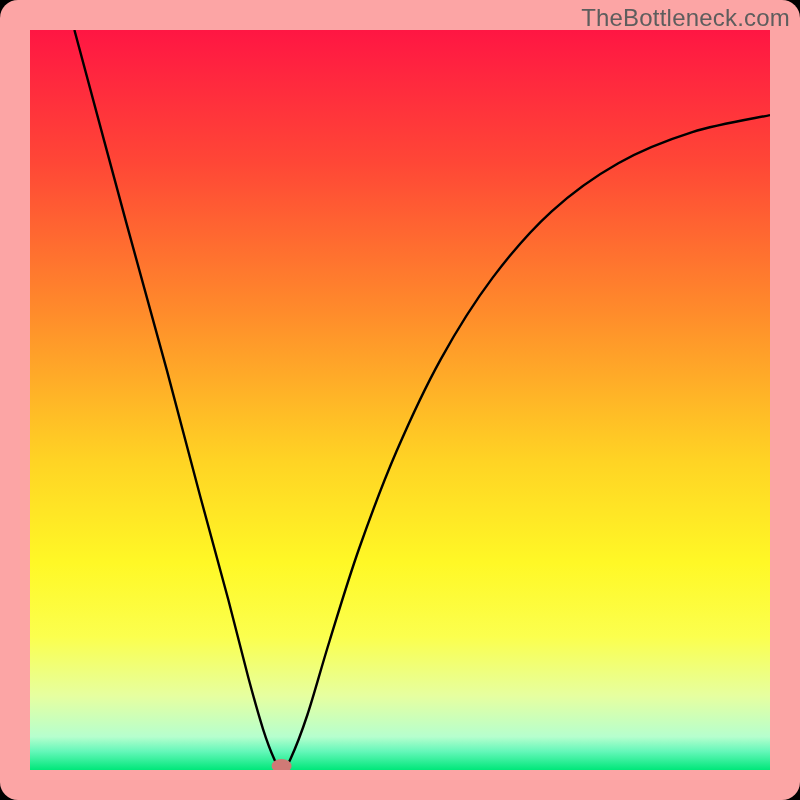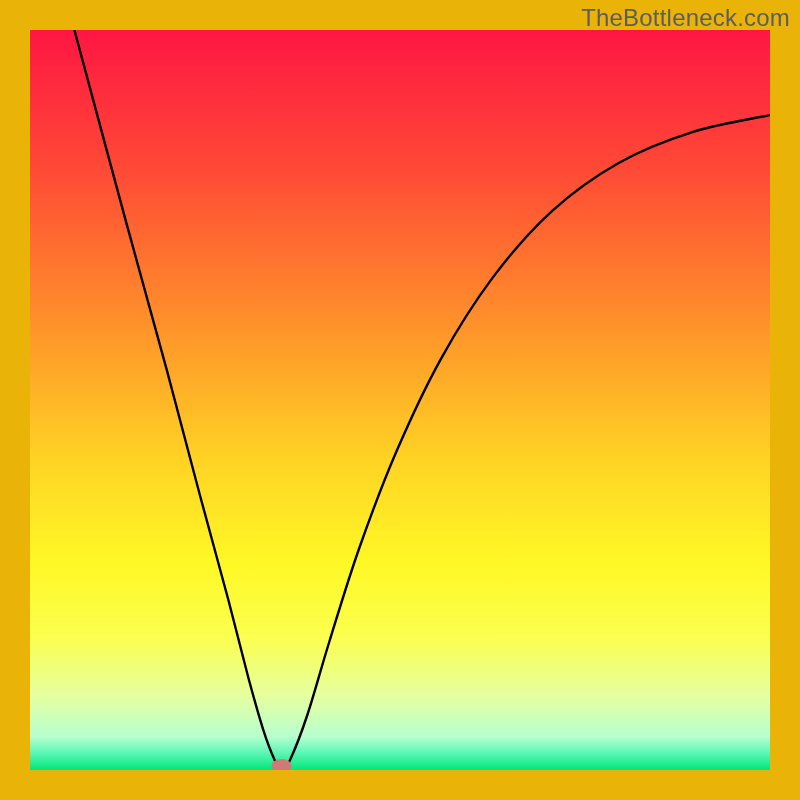--- a/index.html
+++ b/index.html
@@ -8,21 +8,22 @@
     width: 800px;
     height: 800px;
     overflow: hidden;
     background: #000;
     font-family: Arial, Helvetica, sans-serif;
   }
   .stage {
     position: relative;
     width: 800px;
     height: 800px;
-    background: #eab308;
+    background: #fca5a5;
+    border-radius: 18px;
   }
   .plot-area {
     position: absolute;
     left: 30px;
     top: 30px;
     width: 740px;
     height: 740px;
     overflow: hidden;
   }
   .watermark {

